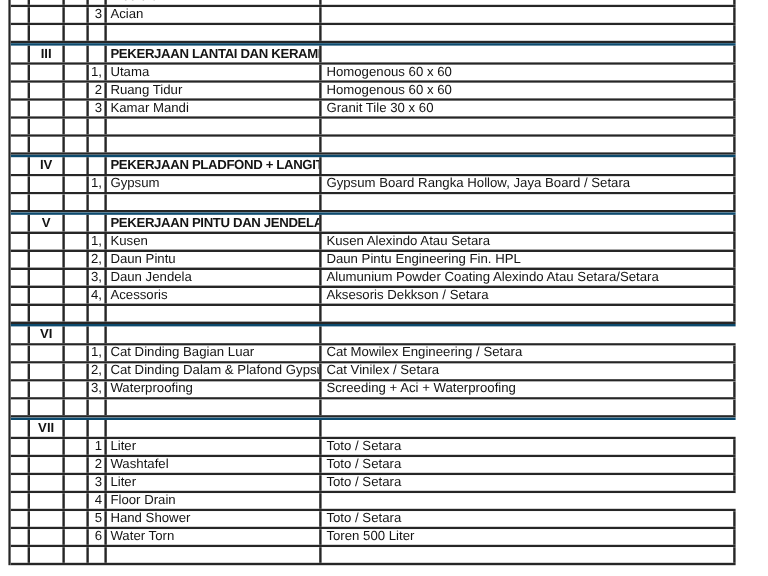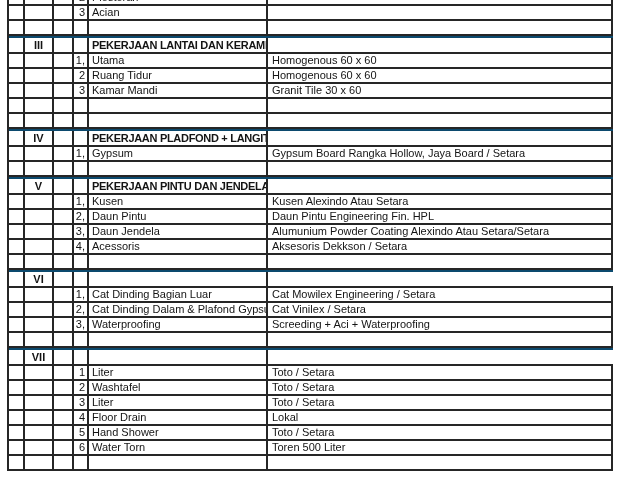--- a/index.html
+++ b/index.html
@@ -281,21 +281,20 @@
         <div class="c num">3</div>
         <div class="c desc">Liter</div>
         <div class="c spec">Toto / Setara</div>
       </div>
       <div class="row">
         <div class="c a"></div>
         <div class="c roman"></div>
         <div class="c b"></div>
         <div class="c num">4</div>
         <div class="c desc">Floor Drain</div>
-        <div class="c spec">Lokal</div>
       </div>
       <div class="row">
         <div class="c a"></div>
         <div class="c roman"></div>
         <div class="c b"></div>
         <div class="c num">5</div>
         <div class="c desc">Hand Shower</div>
         <div class="c spec">Toto / Setara</div>
       </div>
       <div class="row">

